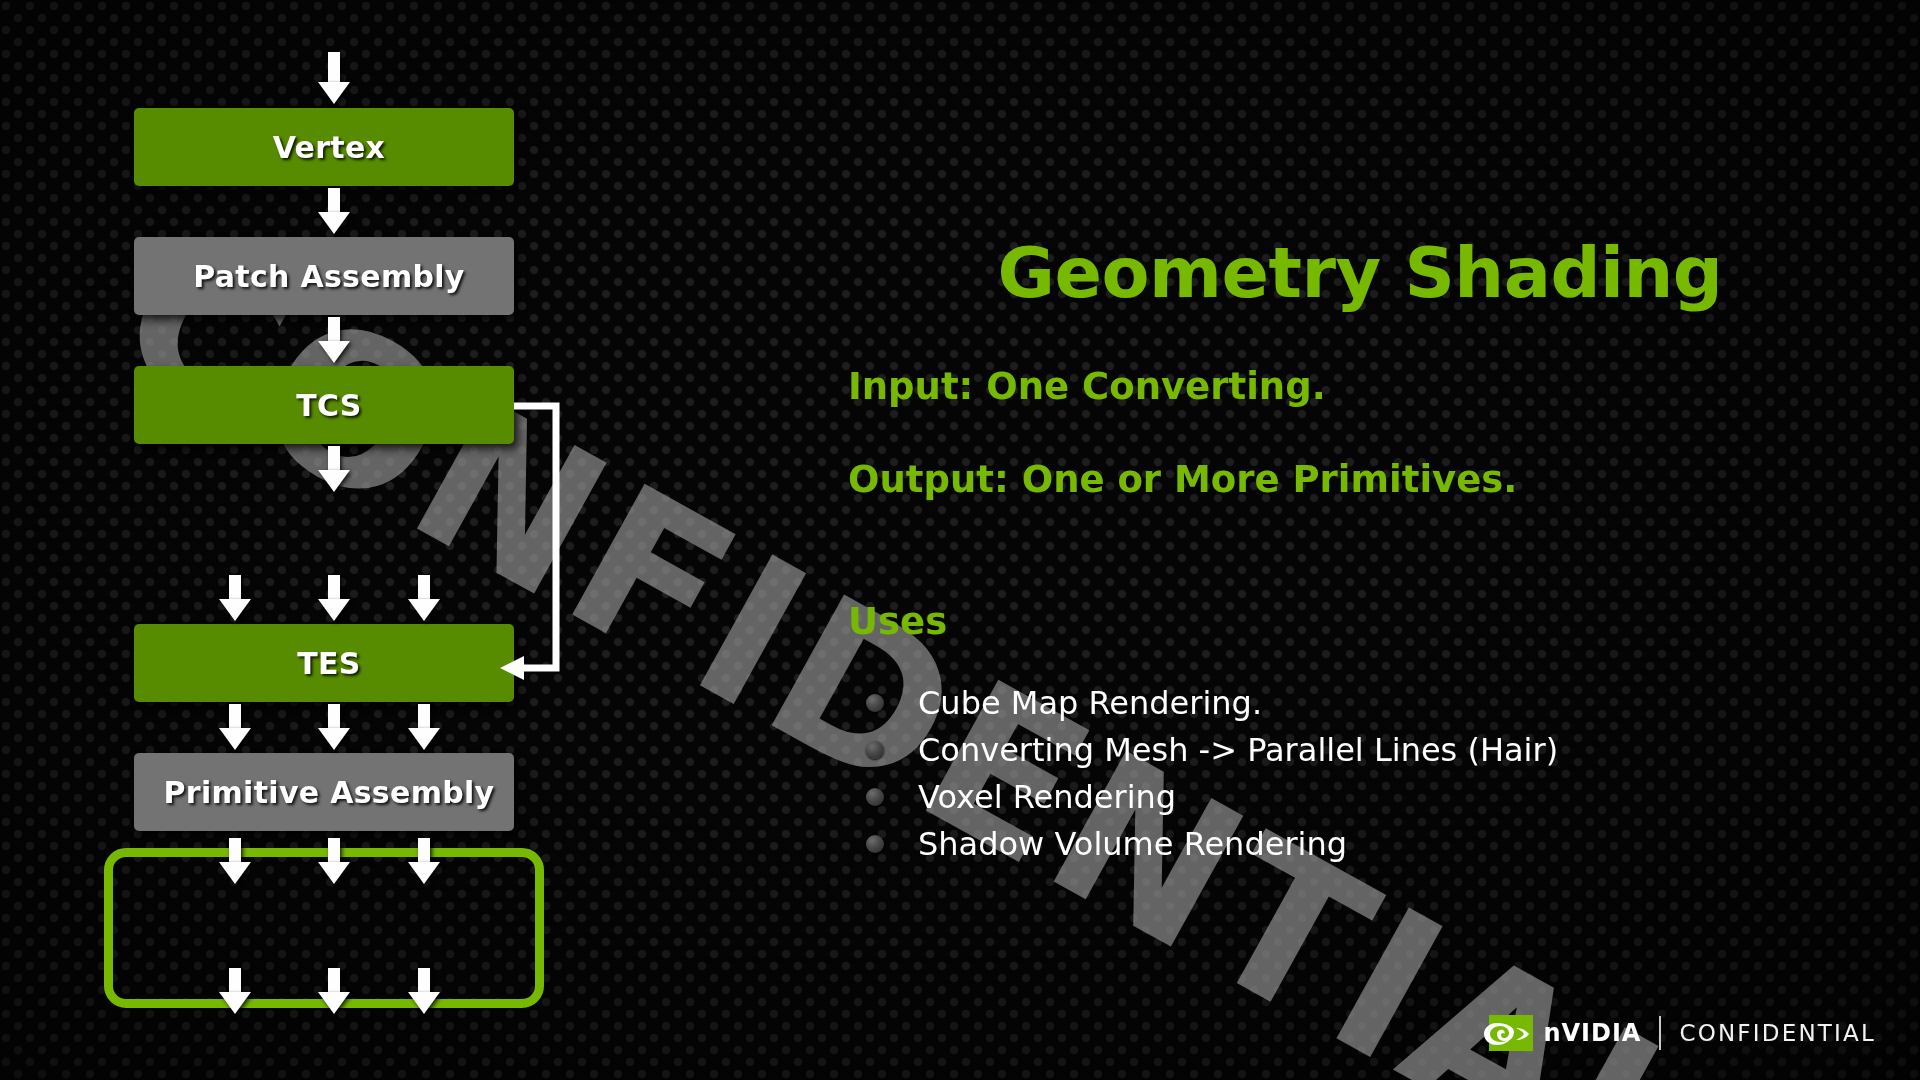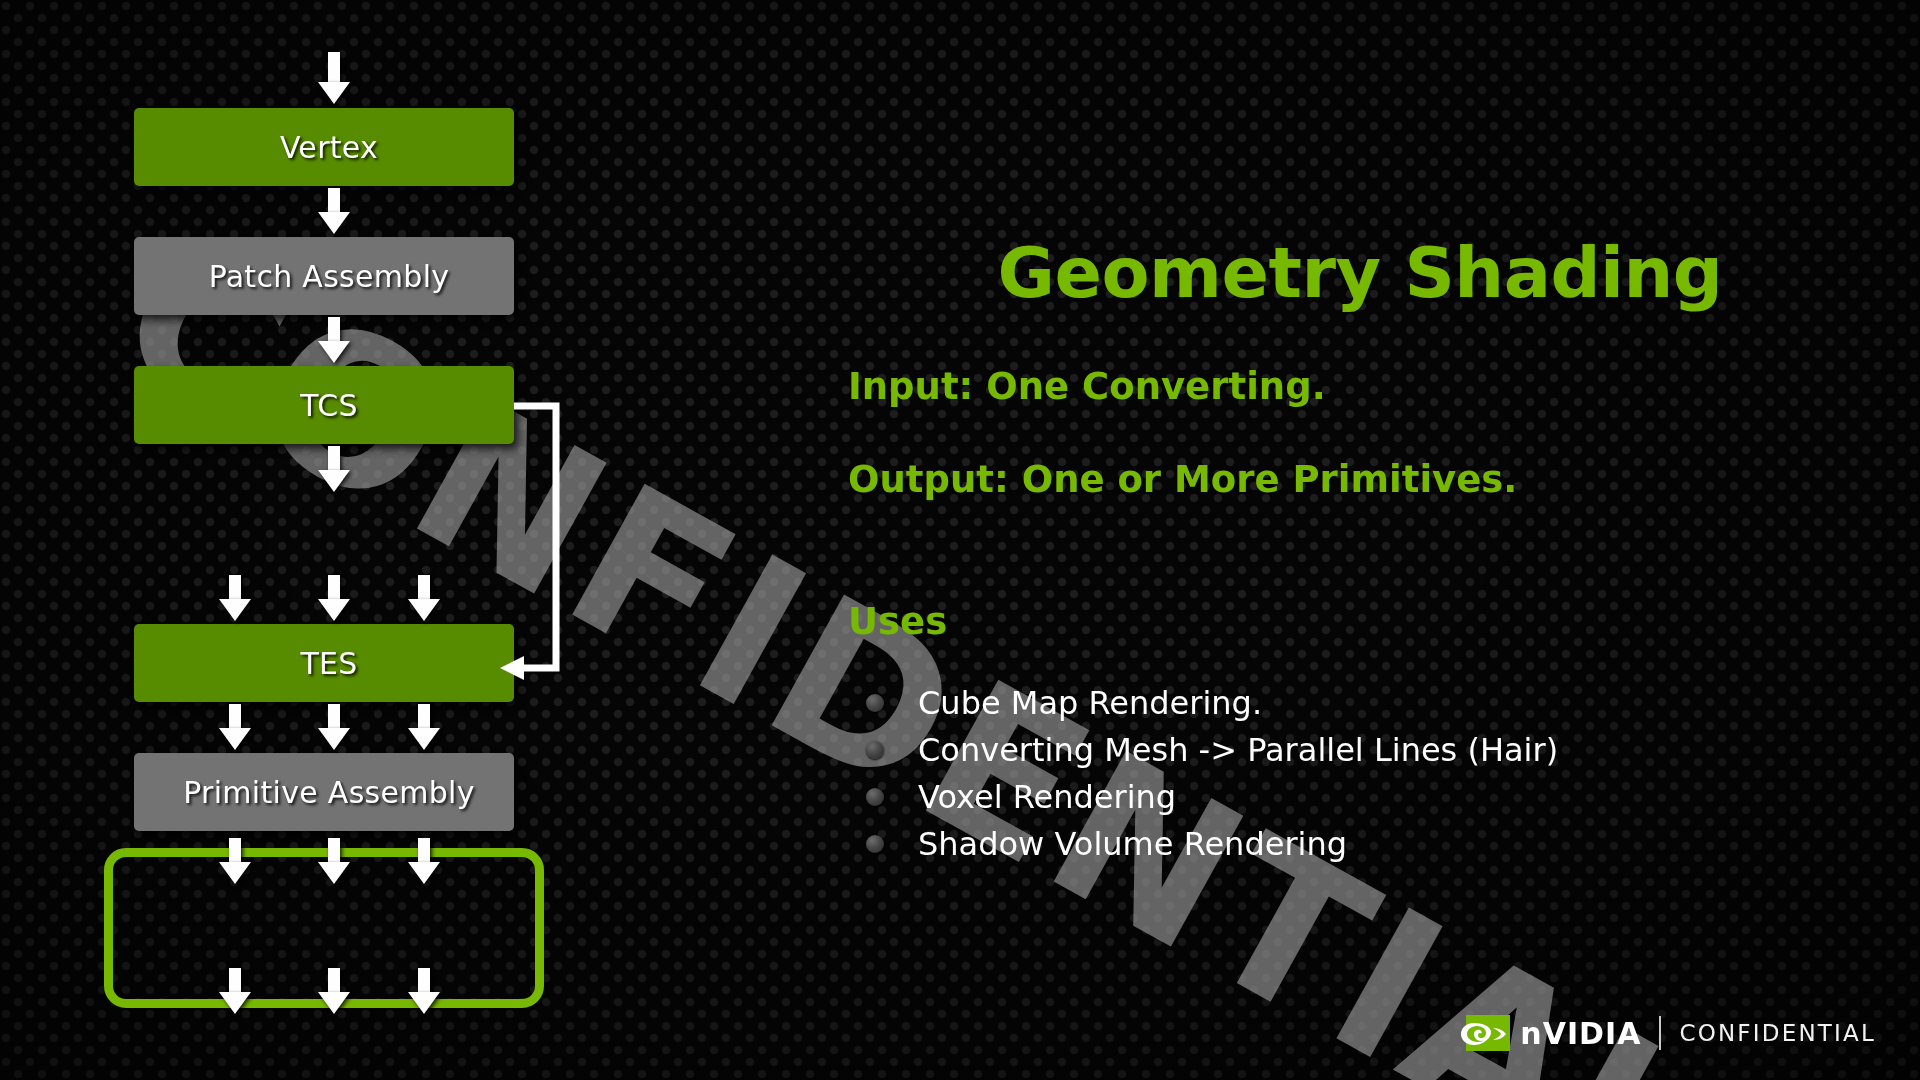--- a/index.html
+++ b/index.html
@@ -60,21 +60,21 @@
     position:absolute;
     left:134px;
     width:380px;
     height:78px;
     border-radius:5px;
     display:flex;
     align-items:center;
     justify-content:center;
     color:#ffffff;
     font-size:30px;
-    font-weight:400;
+    font-weight:700;
     letter-spacing:.3px;
     text-shadow:2px 2px 3px rgba(0,0,0,.85);
     box-shadow:4px 5px 9px rgba(0,0,0,.75);
     padding-left:10px;
   }
   .stage.green{ background:#578C00; }
   .stage.gray { background:#737373; }
 
   .s-vertex   { top:108px; }
   .s-patch    { top:237px; }
@@ -192,21 +192,21 @@
   #nv-logo{ display:flex; align-items:center; gap:10px; }
   #nv-mark{
     width:44px; height:36px;
     background:#76B900;
     position:relative;
     display:block;
   }
   #nv-mark svg{ position:absolute; left:-6px; top:2px; }
   #nv-word{
     color:#ffffff;
-    font-size:30px;
+    font-size:24px;
     font-weight:700;
     letter-spacing:1px;
     font-family:"DejaVu Sans", sans-serif;
   }
   #nv-divider{
     width:2px; height:34px;
     background:#c9c9c9;
   }
   #footer-label{
     color:#f2f2f2;

